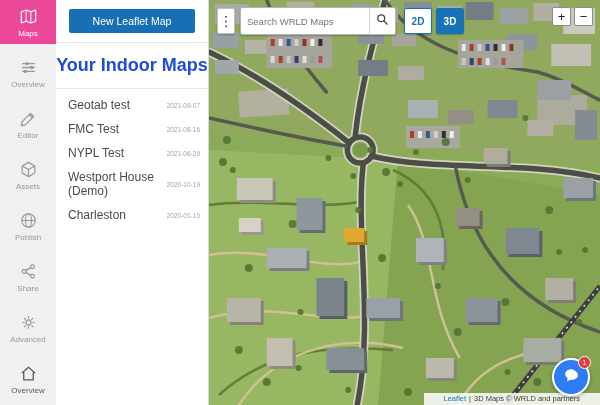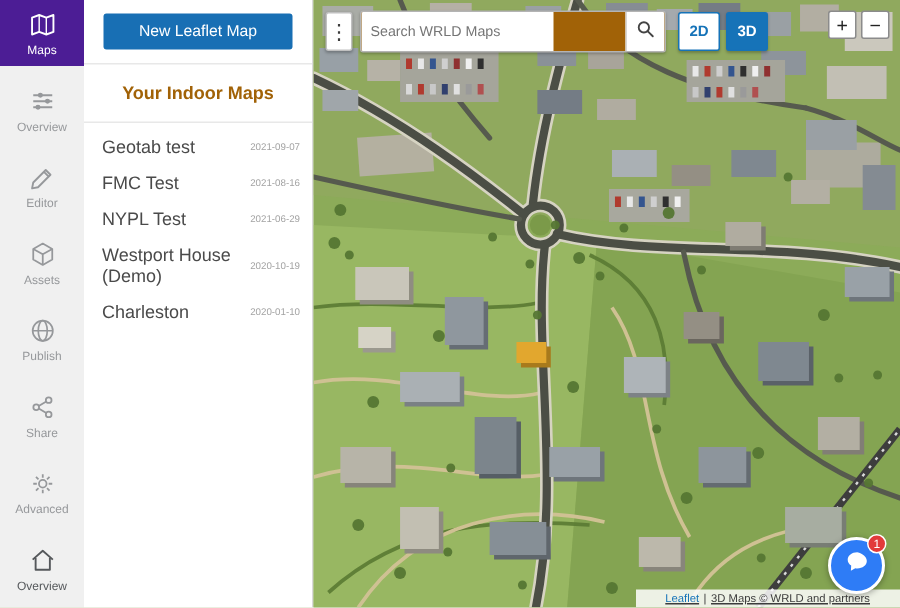--- a/index.html
+++ b/index.html
@@ -5,66 +5,66 @@
   html,body{margin:0;padding:0;background:#fff;}
   .app{position:relative;width:600px;height:405px;display:flex;overflow:hidden;
        font-family:"Liberation Sans",sans-serif;}
 
   
   .sidebar{width:56px;background:#f0f0f0;display:flex;flex-direction:column;flex-shrink:0;}
   .side-item{display:flex;flex-direction:column;align-items:center;gap:3px;
              padding:7px 0 6px;color:#96989b;font-size:8px;cursor:pointer;}
   .side-item:not(.active){margin-top:7px;}
   .side-item svg{width:19px;height:19px;display:block;}
-  .side-item.active{background:#4c1d95;color:#fff;margin-top:0;}
+  .side-item.active{background:#ec4899;color:#fff;margin-top:0;}
   .side-item.dashboard{margin-top:auto;color:#55585b;margin-bottom:4px;}
 
   
   .panel{width:152px;background:#fff;border-right:1px solid #d9d9d9;flex-shrink:0;
          display:flex;flex-direction:column;}
   .new-map-btn{margin:9px auto 9px;width:126px;height:24px;background:#186fb4;color:#fff;
                border:none;border-radius:2px;font-size:10.5px;cursor:pointer;font-family:inherit;}
   .panel-sep{border:none;border-top:1px solid #e8e8e8;margin:0;}
-  .panel-title{font-size:12px;font-weight:bold;color:#a16207;text-align:center;margin:12px 0;}
+  .panel-title{font-size:18px;font-weight:bold;color:#1d4ed8;text-align:center;margin:12px 0;}
   .maps-list{list-style:none;margin:4px 0 0;padding:0;}
   .map-row{display:flex;justify-content:space-between;align-items:center;
            padding:5px 8px 5px 12px;cursor:pointer;}
   .map-name{font-size:12px;color:#4a4a4a;}
   .map-date{font-size:6.5px;color:#a3a3a3;white-space:nowrap;margin-left:4px;}
 
   
   .map-area{position:relative;flex:1;overflow:hidden;background:#8cab59;}
   .map-canvas{position:absolute;left:0;top:0;width:100%;height:100%;}
 
   .controls{position:absolute;top:7px;left:8px;display:flex;align-items:center;gap:5px;}
   .menu-btn{width:18px;height:26px;background:#fff;border:1px solid #c0c0c0;border-radius:2px;
             font-size:14px;color:#3c3c3c;display:flex;align-items:center;justify-content:center;
             cursor:pointer;padding:0;box-shadow:0 1px 2px rgba(0,0,0,.25);}
-  .search-box{display:flex;align-items:center;height:26px;background:#a16207;
+  .search-box{display:flex;align-items:center;height:26px;background:#0c4a6e;
               border:1px solid #b4b4b4;border-radius:2px;overflow:hidden;
-              box-shadow:0 1px 2px rgba(0,0,0,.25);gap:48px;}
+              box-shadow:0 1px 2px rgba(0,0,0,.25);}
   .search-input{border:none;outline:none;width:116px;height:100%;font-size:9.5px;
                 padding:0 6px;font-family:inherit;color:#333;}
   .search-btn{width:26px;height:100%;border:none;border-left:1px solid #d6d6d6;background:#fff;
               display:flex;align-items:center;justify-content:center;cursor:pointer;padding:0;}
   .dim-toggle{display:flex;gap:4px;margin-left:3px;}
   .dim-btn{width:28px;height:26px;font-size:10px;font-weight:bold;border-radius:2px;cursor:pointer;
            font-family:inherit;display:flex;align-items:center;justify-content:center;
            box-shadow:0 1px 2px rgba(0,0,0,.25);}
   .dim-2d{background:#fff;color:#1673b8;border:1px solid #1673b8;}
   .dim-3d{background:#1673b8;color:#fff;border:1px solid #1673b8;}
 
   .zoom{position:absolute;top:7px;right:7px;display:flex;gap:3px;}
   .zoom-btn{width:19px;height:19px;background:#fff;border:1px solid #8b8b8b;border-radius:2px;
             font-size:13px;line-height:1;color:#222;display:flex;align-items:center;
             justify-content:center;cursor:pointer;padding:0;}
 
   .attribution{position:absolute;right:0;bottom:0;background:rgba(255,255,255,.85);
                font-size:7.5px;color:#3c3c3c;padding:1px 20px 2px;display:flex;gap:3px;
-               align-items:center;z-index:5;text-decoration:underline;}
+               align-items:center;z-index:5;}
   .attr-link{color:#1673b8;cursor:pointer;}
 
   .chat{position:absolute;right:10px;bottom:9px;width:34px;height:34px;border-radius:50%;
         background:#2e7cf6;border:2px solid #fff;box-shadow:0 1px 4px rgba(0,0,0,.35);
         display:flex;align-items:center;justify-content:center;cursor:pointer;z-index:6;}
   .chat-badge{position:absolute;top:-4px;right:-3px;min-width:13px;height:13px;border-radius:7px;
               background:#e23b3b;color:#fff;font-size:8px;display:flex;align-items:center;
               justify-content:center;border:1.5px solid #fff;padding:0 2px;box-sizing:border-box;}
 </style>
 </head>

